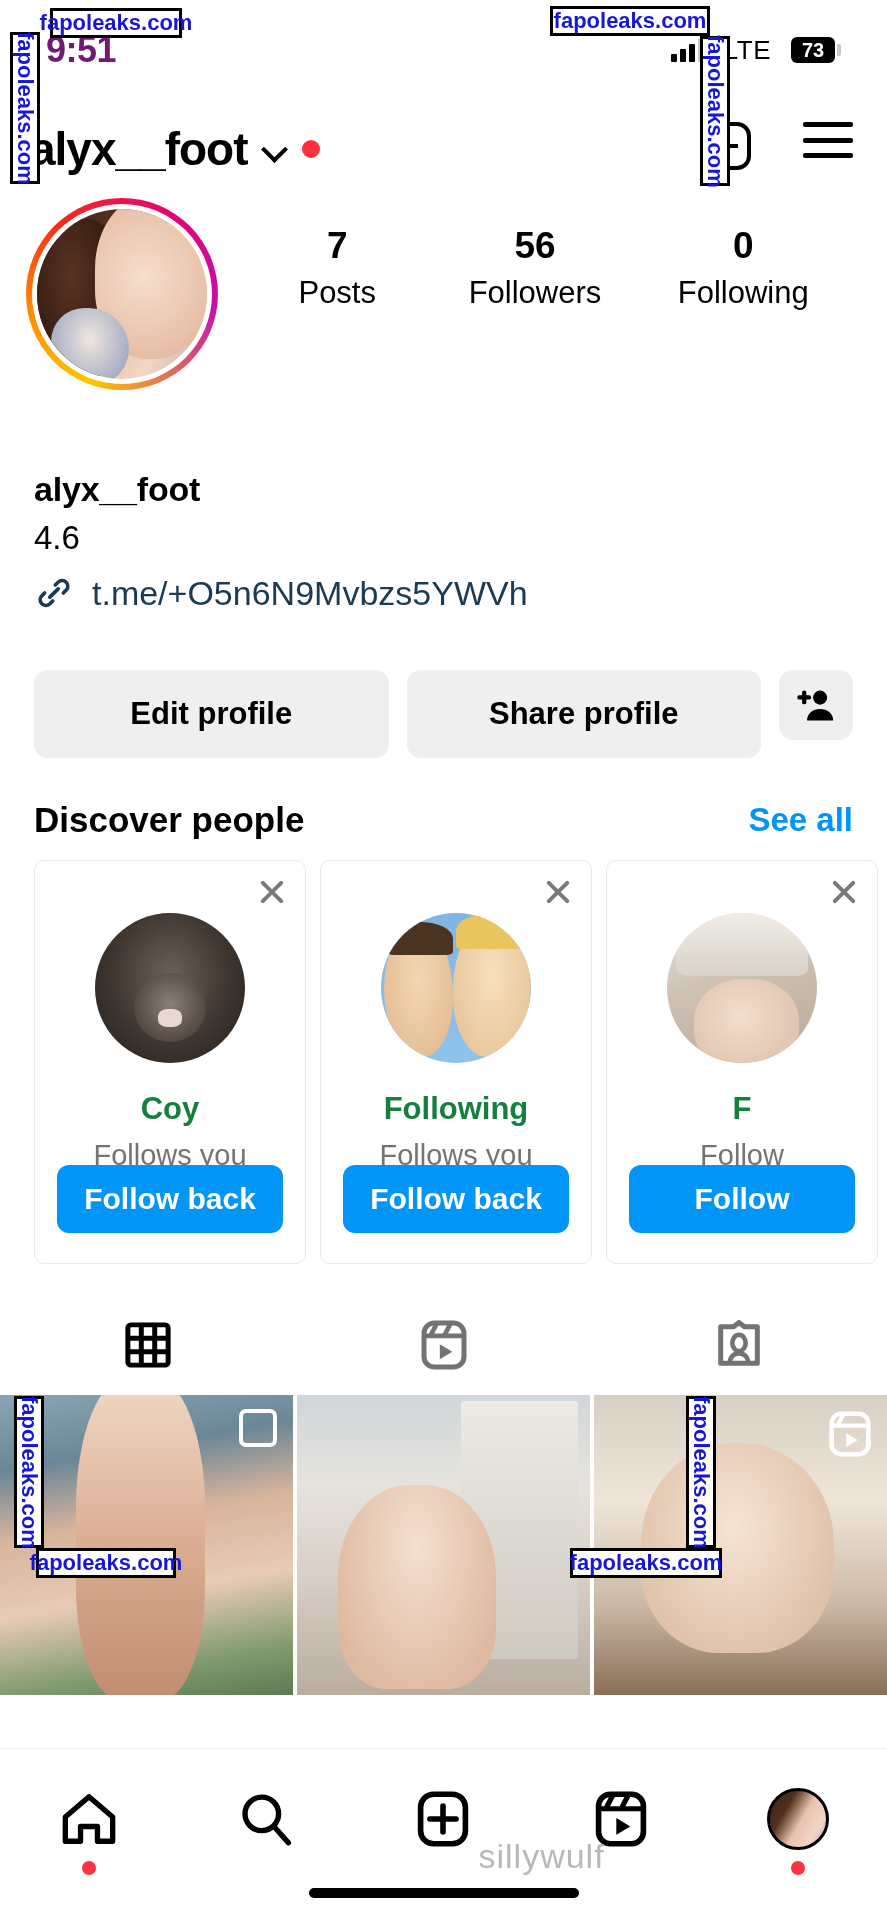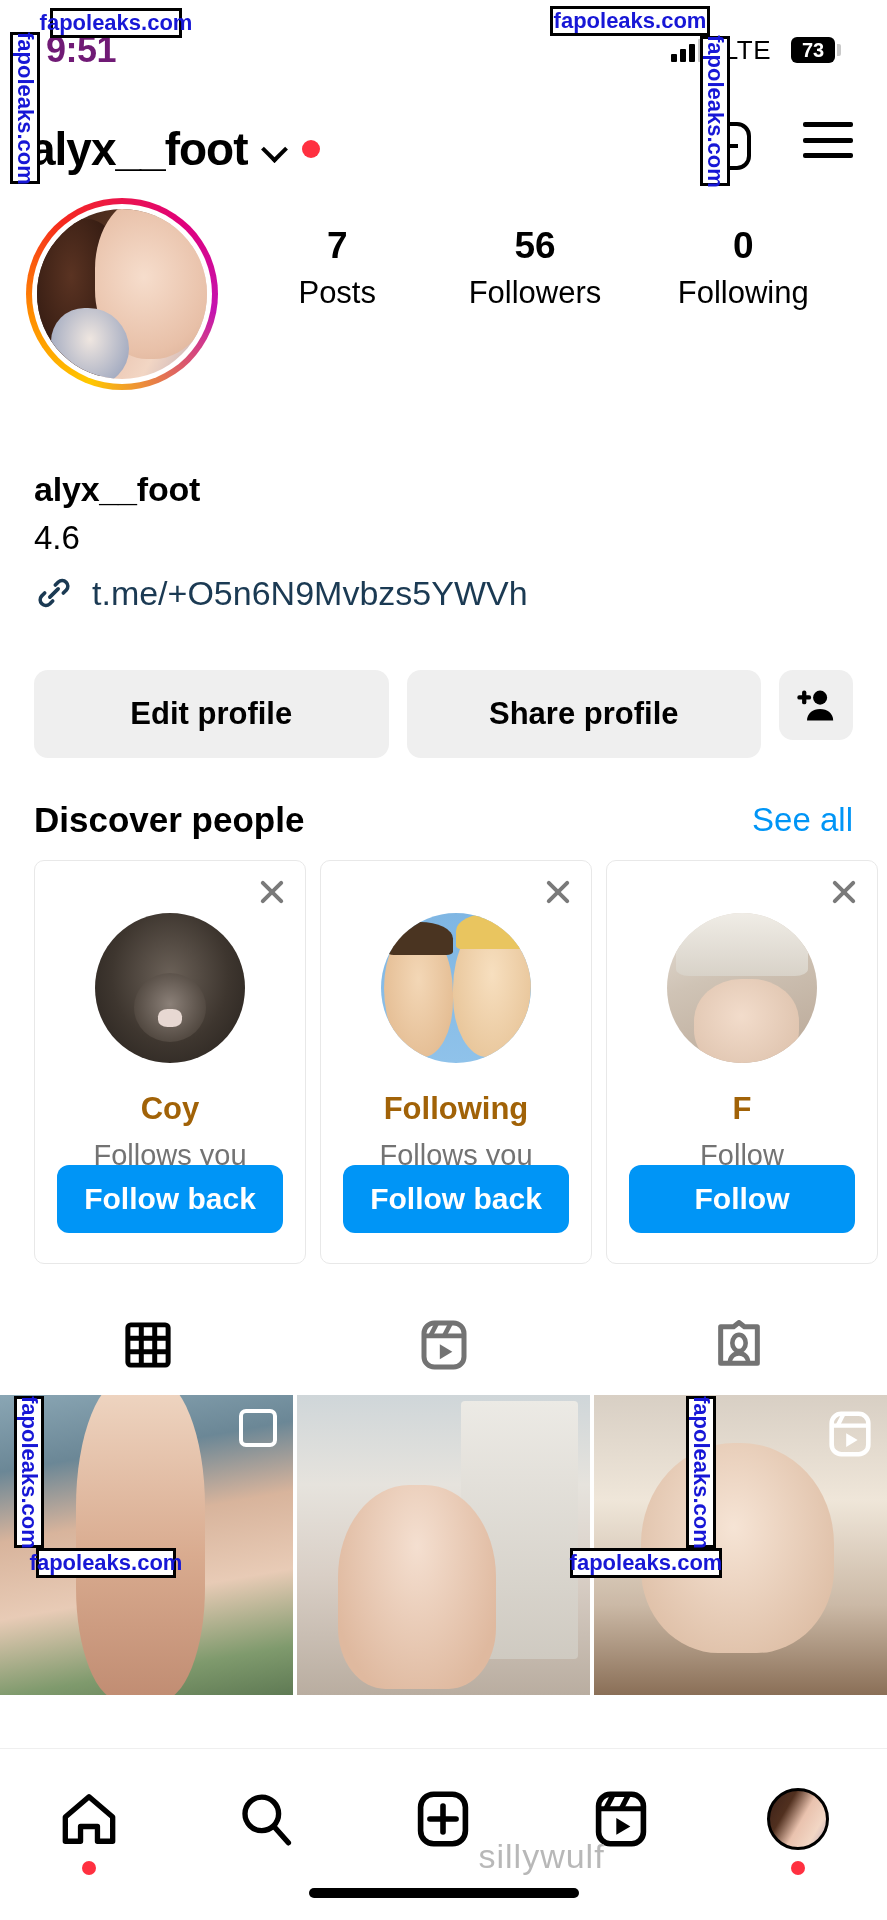--- a/index.html
+++ b/index.html
@@ -126,21 +126,21 @@
     display:flex; align-items:center; justify-content:center; flex:0 0 74px;
   }
 
   
   .discover-head {
     position:absolute; top:800px; left:0; width:887px;
     display:flex; align-items:center; justify-content:space-between;
     padding:0 34px;
   }
   .discover-title { font-size:35px; font-weight:700; color:#000; }
-  .see-all { font-size:33px; font-weight:400; color:#0095F6; }
+  .see-all { font-size:33px; font-weight:700; color:#0095F6; }
 
   .cards {
     position:absolute; top:860px; left:0; width:887px; height:410px;
     display:flex; gap:14px; padding-left:34px; overflow:hidden;
   }
   .card {
     flex:0 0 auto; width:272px; height:404px;
     border:1px solid #E8E8E8; border-radius:10px; background:#fff;
     position:relative; display:flex; flex-direction:column; align-items:center;
     padding-top:52px;
@@ -170,21 +170,21 @@
   .av-bb .h1{ position:absolute; left:4%; top:6%; width:44%; height:22%;
     background:#4a3421; border-radius:50% 50% 10% 10%; }
   .av-bb .h2{ position:absolute; left:50%; top:0%; width:48%; height:24%;
     background:#e9c55f; border-radius:50% 50% 8% 8%; }
   .av-foot { background: linear-gradient(160deg,#e7e0d8 0%, #cfc3b5 40%, #b9a796 100%); }
   .av-foot .s1{ position:absolute; left:6%; top:-4%; width:88%; height:46%;
     background: linear-gradient(180deg,#f2efe9 0%, #d8d2c8 100%); border-radius:10%; }
   .av-foot .s2{ position:absolute; left:18%; top:44%; width:70%; height:62%;
     background: radial-gradient(ellipse at 45% 40%, #f2dccb 0%, #dcc0aa 90%); border-radius:45%; }
 
-  .card-name { font-size:31px; font-weight:700; color:#a16207; margin-top:28px; white-space:nowrap; }
+  .card-name { font-size:31px; font-weight:700; color:#15803d; margin-top:28px; white-space:nowrap; }
   .card-sub { font-size:29px; color:#737373; margin-top:12px; white-space:nowrap;text-decoration:underline; }
   .card-btn {
     position:absolute; bottom:30px; left:22px; right:22px; height:68px;
     background:#0095F6; border-radius:12px; color:#fff;
     display:flex; align-items:center; justify-content:center;
     font-size:30px; font-weight:700; white-space:nowrap;
   }
 
   
   .tabs {

